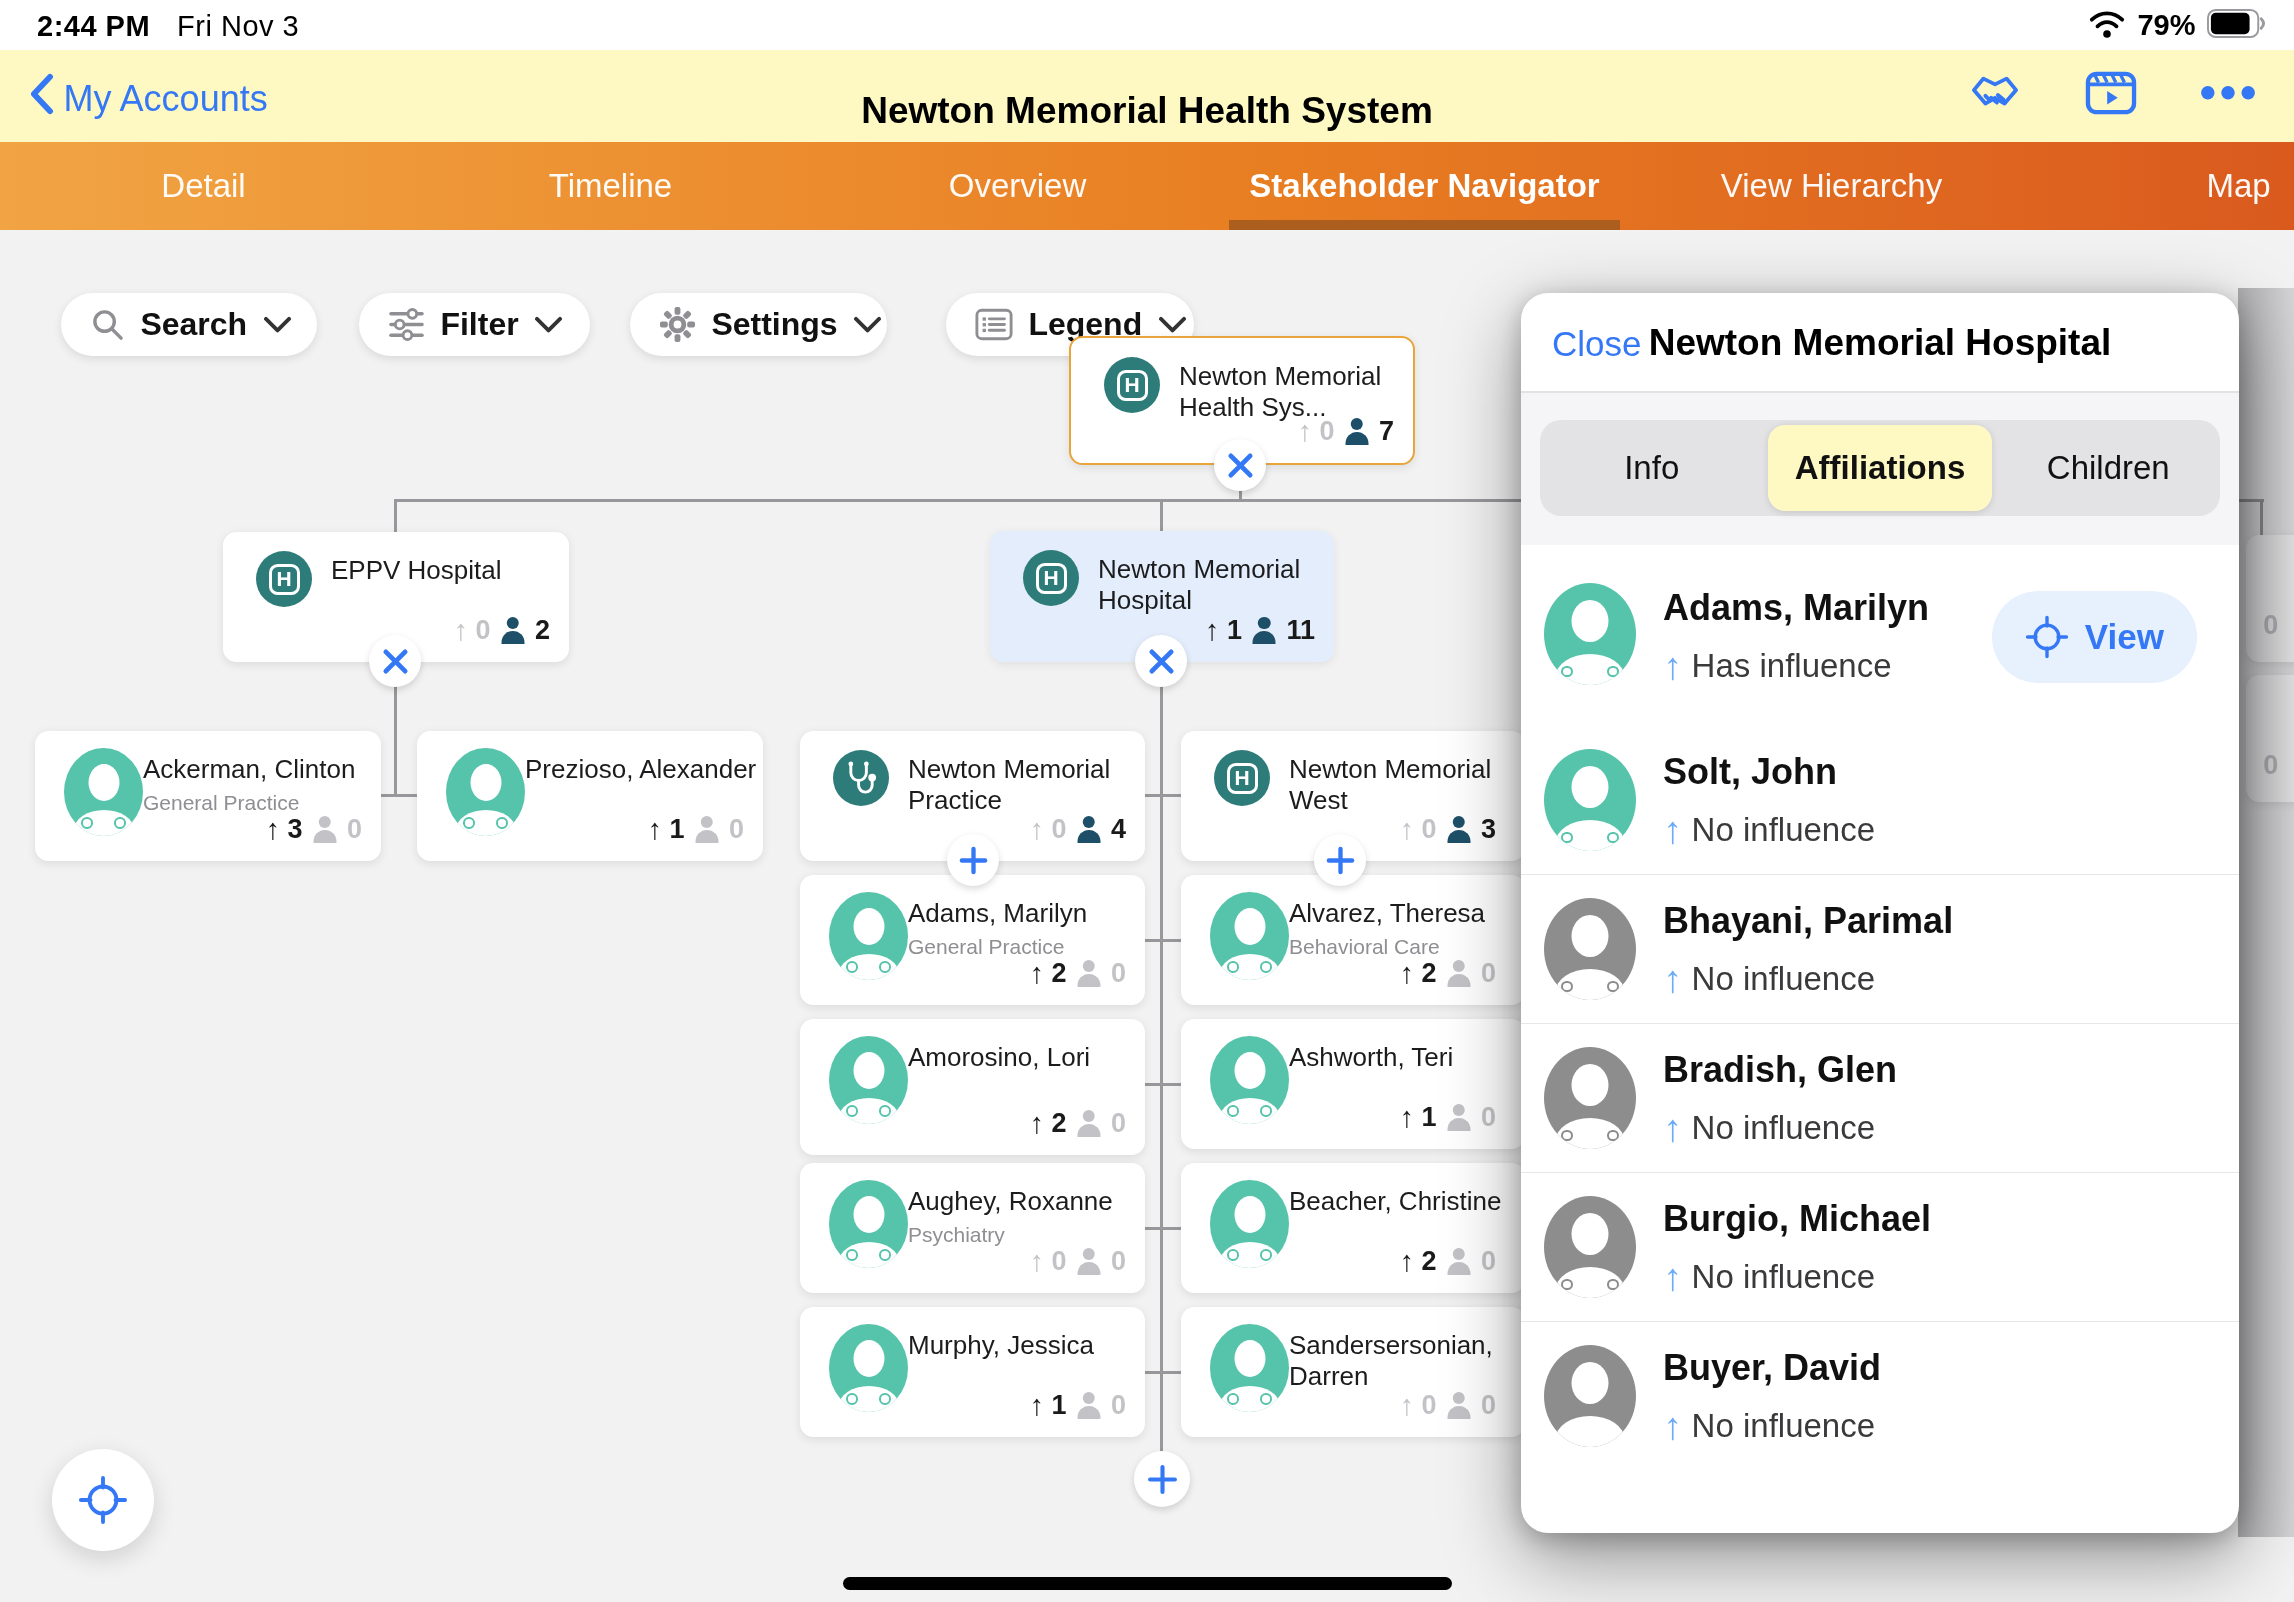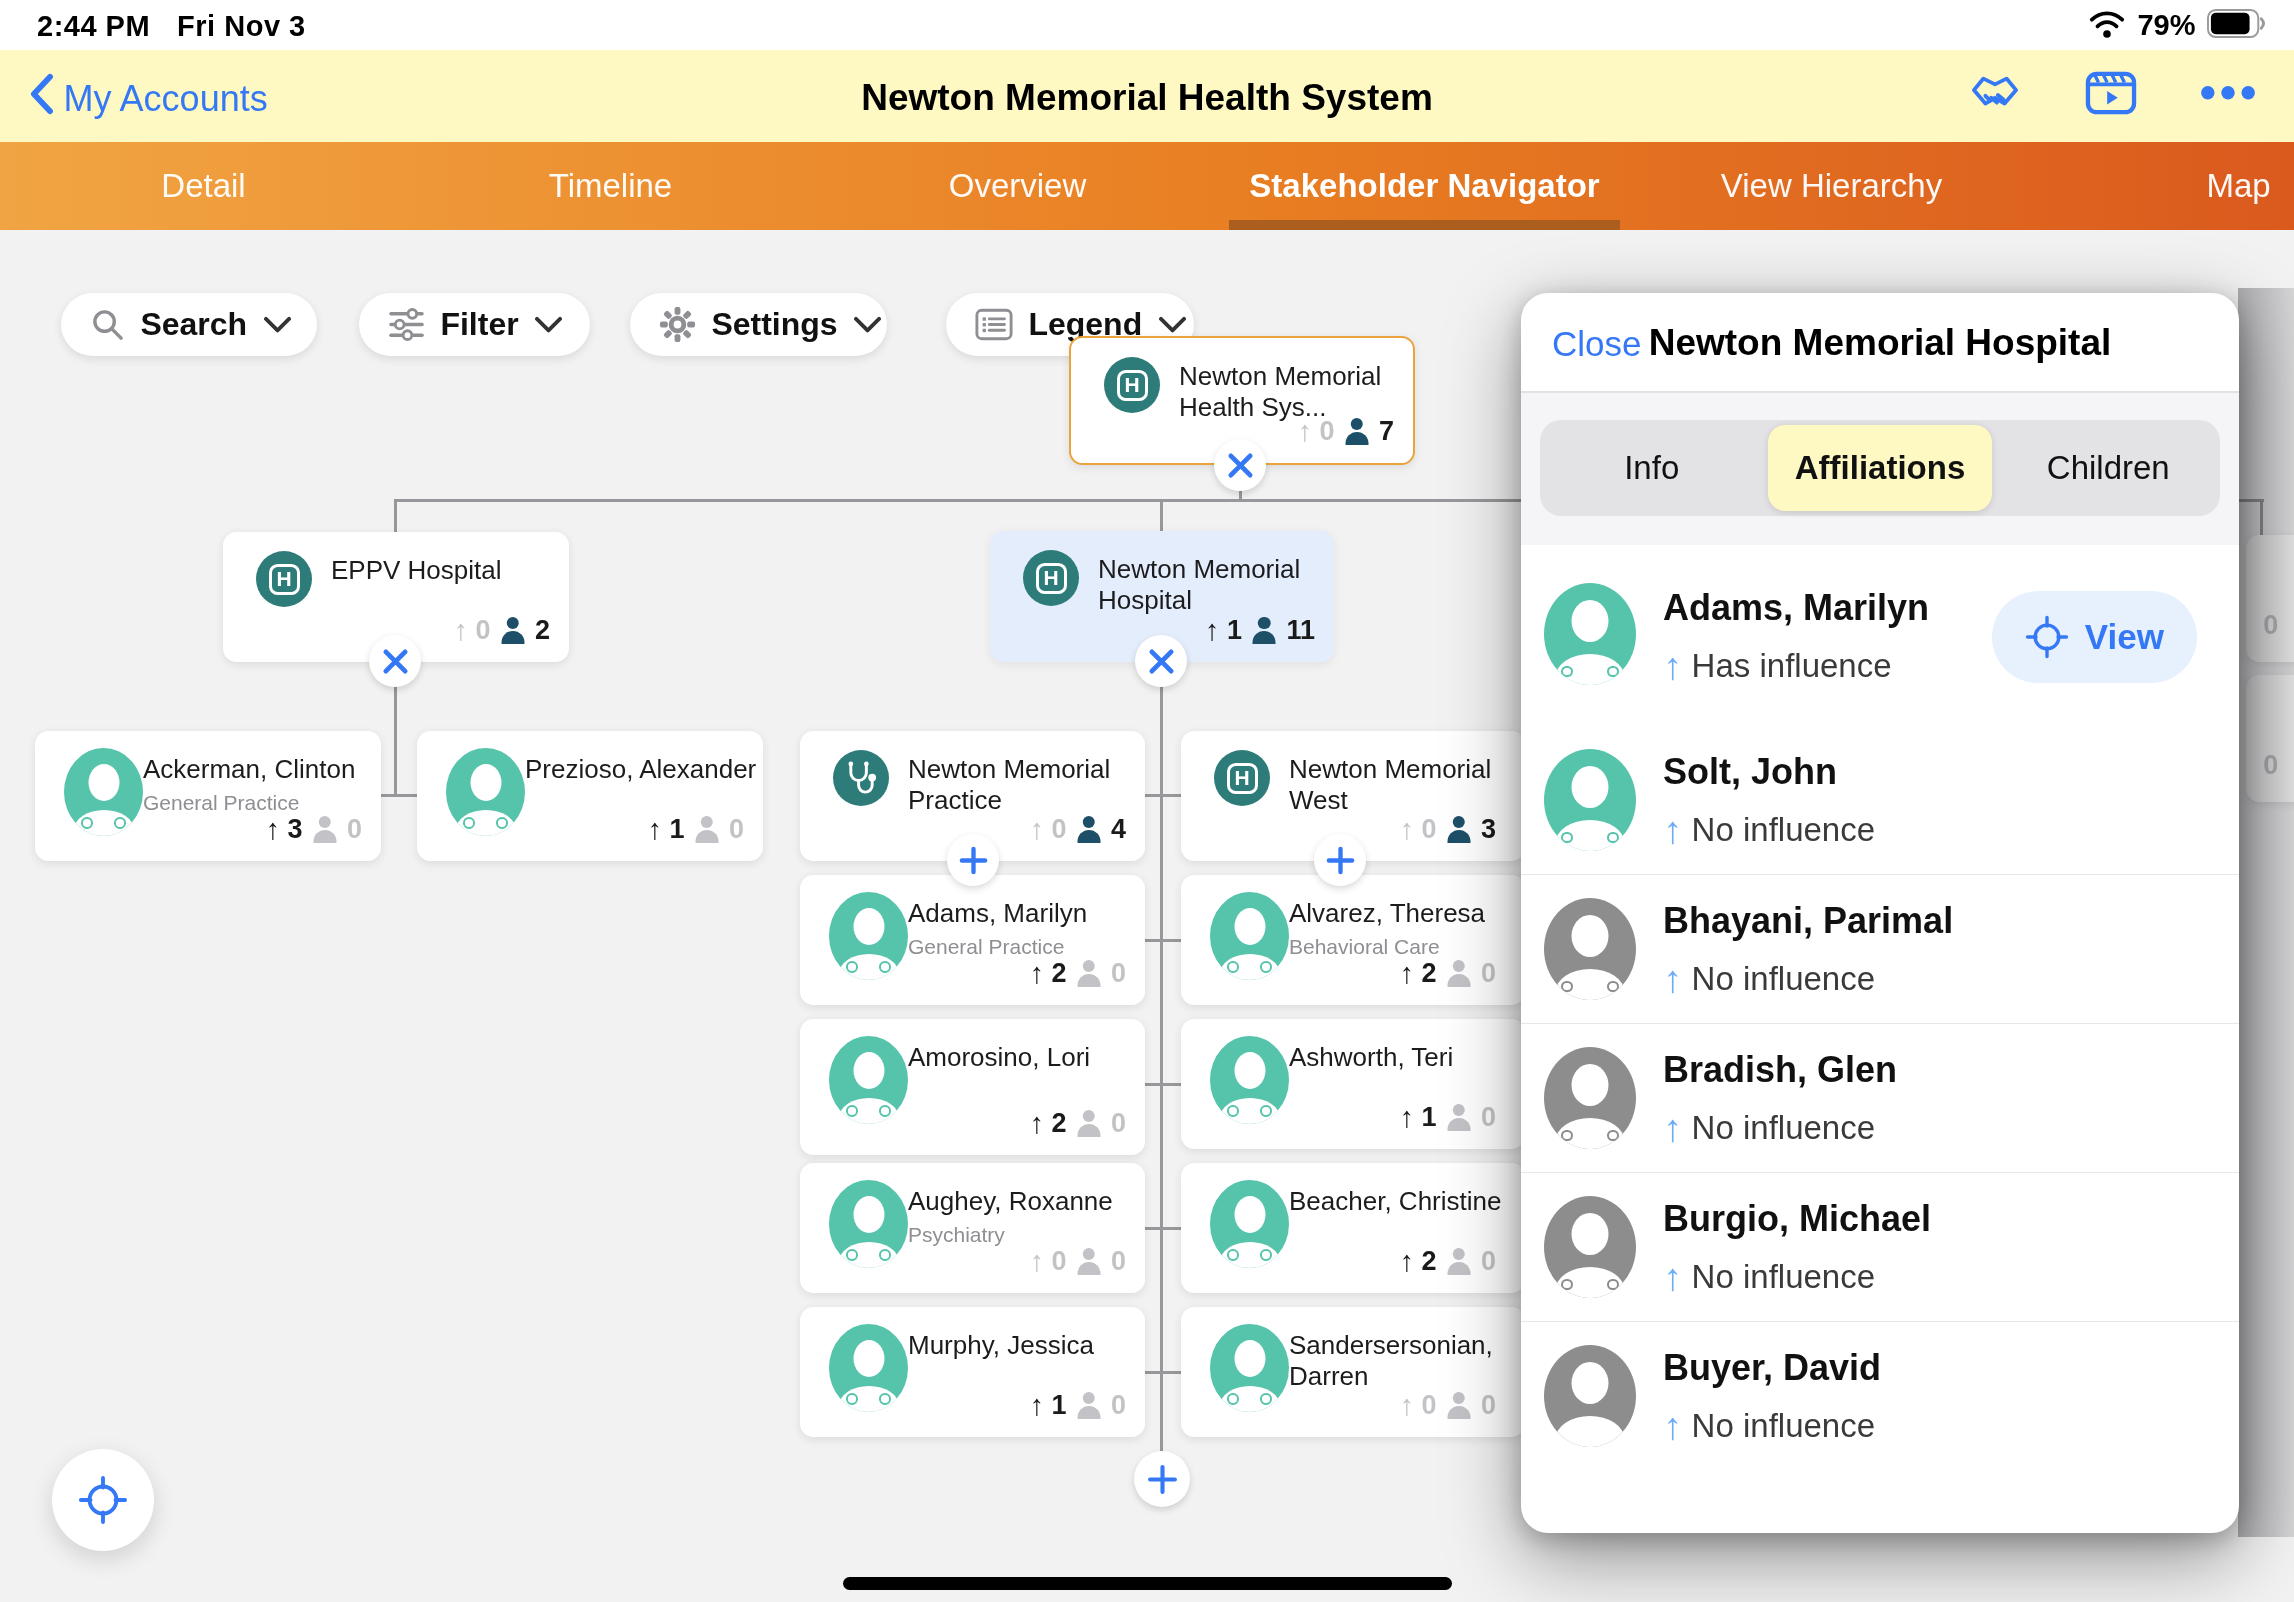--- a/index.html
+++ b/index.html
@@ -3,28 +3,28 @@
 <meta charset="utf-8">
 <style>
   * { margin:0; padding:0; box-sizing:border-box; }
   html,body { width:2294px; height:1602px; overflow:hidden; background:#fff;
     font-family:"Liberation Sans","DejaVu Sans",sans-serif; -webkit-font-smoothing:antialiased; }
   #app { position:relative; width:2294px; height:1602px; overflow:hidden; background:#F2F2F3; }
 
   
   .statusbar { position:absolute; top:0; left:0; right:0; height:50px; background:#fff; z-index:60; }
   .status-left { position:absolute; left:37px; top:9.6px; font-size:29px; font-weight:700; color:#000; letter-spacing:0.5px; }
-  .status-left .date { font-weight:700; margin-left:27px; }
+  .status-left .date { font-weight:400; margin-left:27px; }
   .status-right { position:absolute; right:27px; top:7.7px; display:flex; align-items:center; gap:11.5px; }
   .battery-pct { font-size:29px; font-weight:600; color:#000; }
 
   
   .navbar { position:absolute; top:50px; left:0; right:0; height:92px; background:#fef9c3; z-index:60; }
   .back-btn { position:absolute; left:29px; top:23px; display:flex; align-items:center; gap:9.6px; color:#3478F6; font-size:36px; cursor:pointer; }
-  .nav-title { position:absolute; left:0; right:0; top:27px; text-align:center; font-size:37px; font-weight:700; color:#000; }
+  .nav-title { position:absolute; left:0; right:0; top:40px; text-align:center; font-size:37px; font-weight:700; color:#000; }
   .nav-icons { position:absolute; right:38px; top:19px; display:flex; align-items:center; gap:63px; }
   .nav-icons svg { display:block; }
 
   
   .tabbar { position:absolute; top:142px; left:0; right:0; height:88px; z-index:59;
     background:linear-gradient(90deg,#F1A443 0%,#E87E22 55%,#DA5A1E 100%);
     display:flex; }
   .tab { width:407px; flex:0 0 auto; display:flex; align-items:center; justify-content:center;
     color:rgba(255,255,255,.96); font-size:33px; position:relative; cursor:pointer; white-space:nowrap; }
   .tab.active { font-weight:700; color:#fff; }

